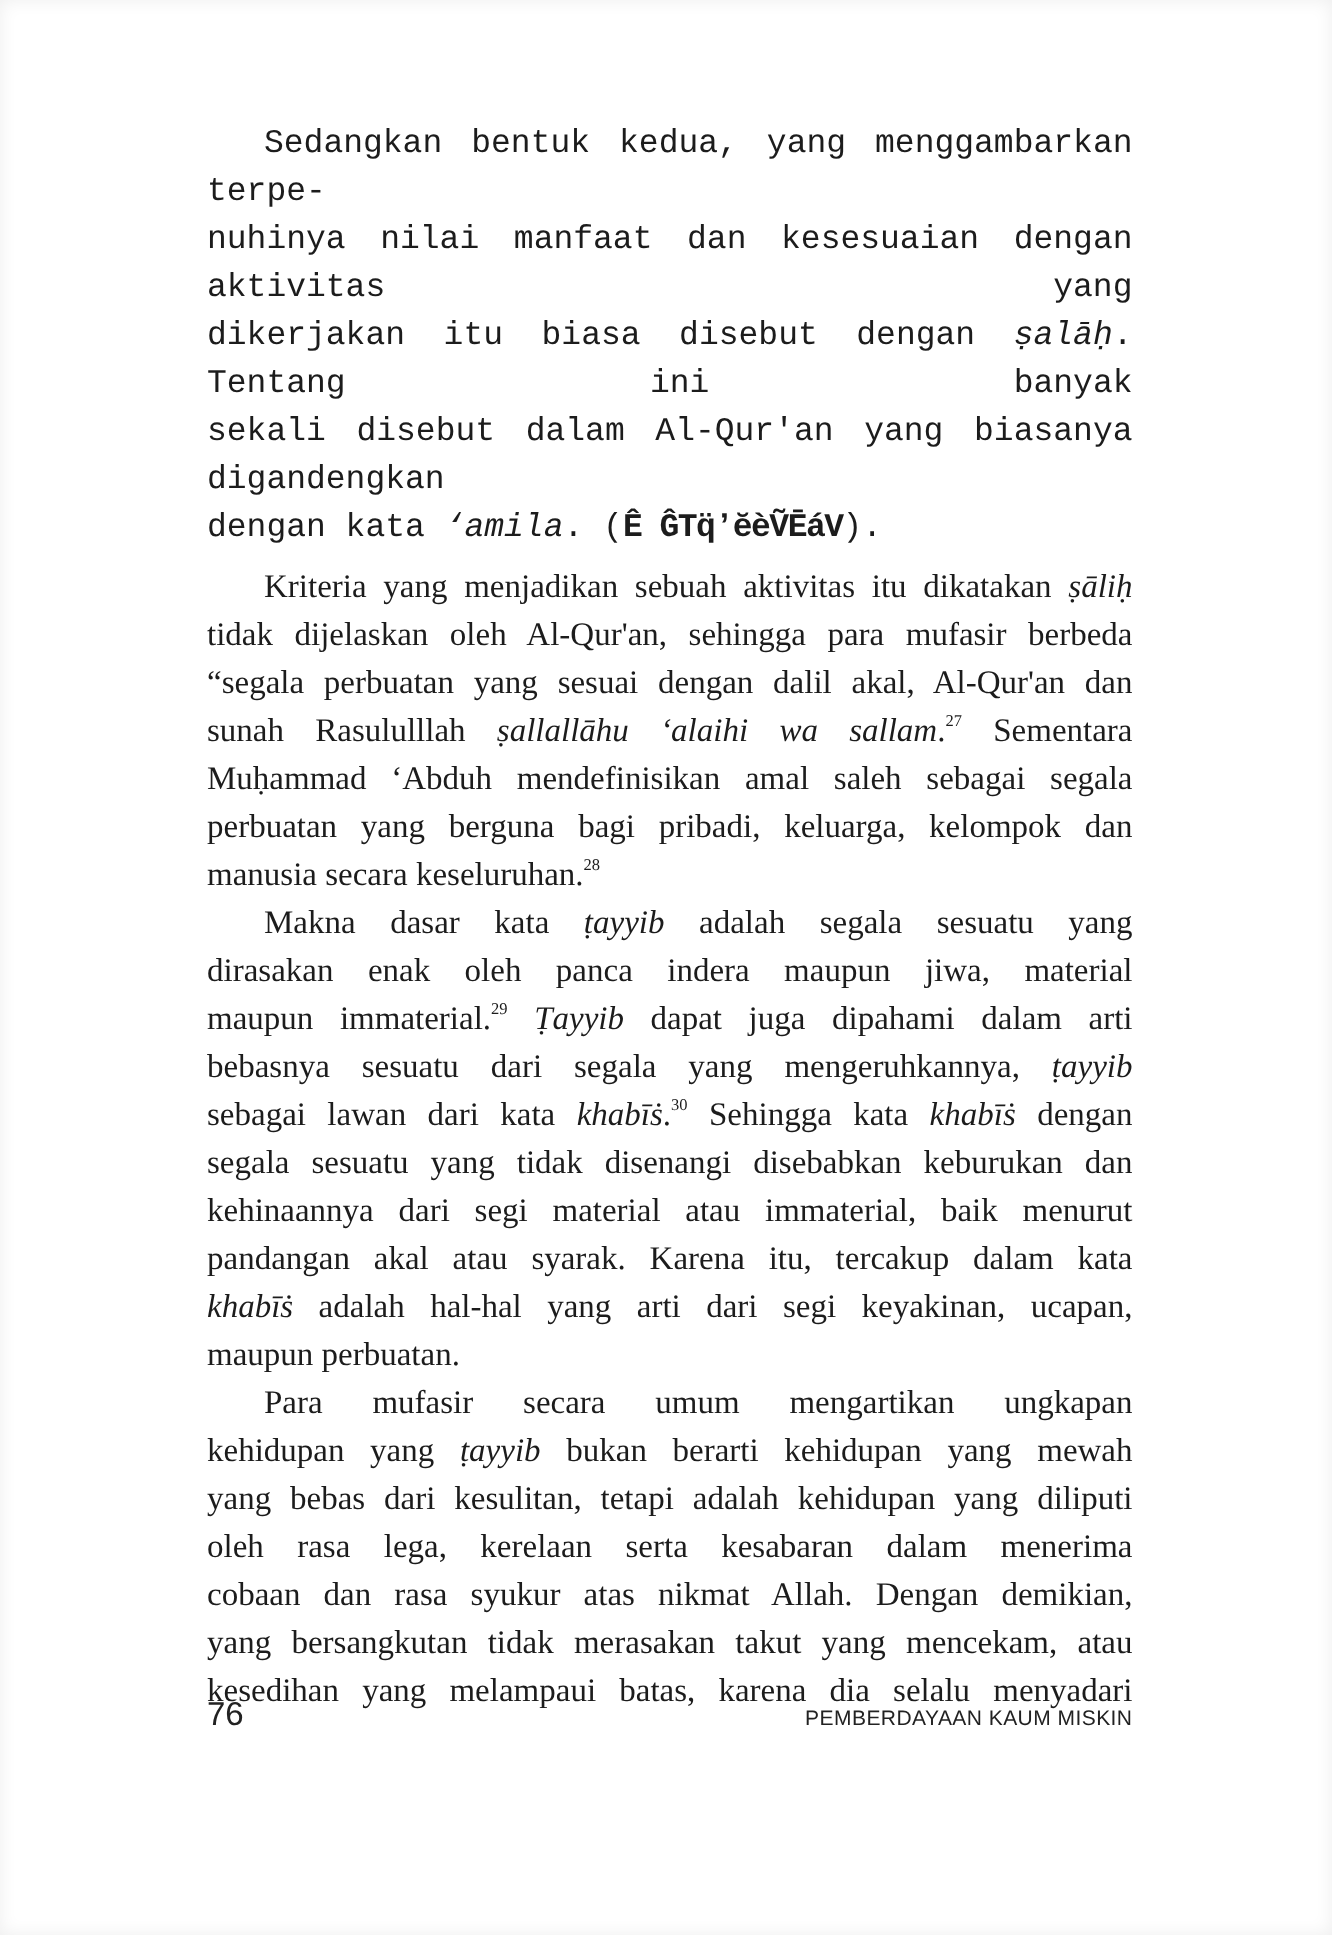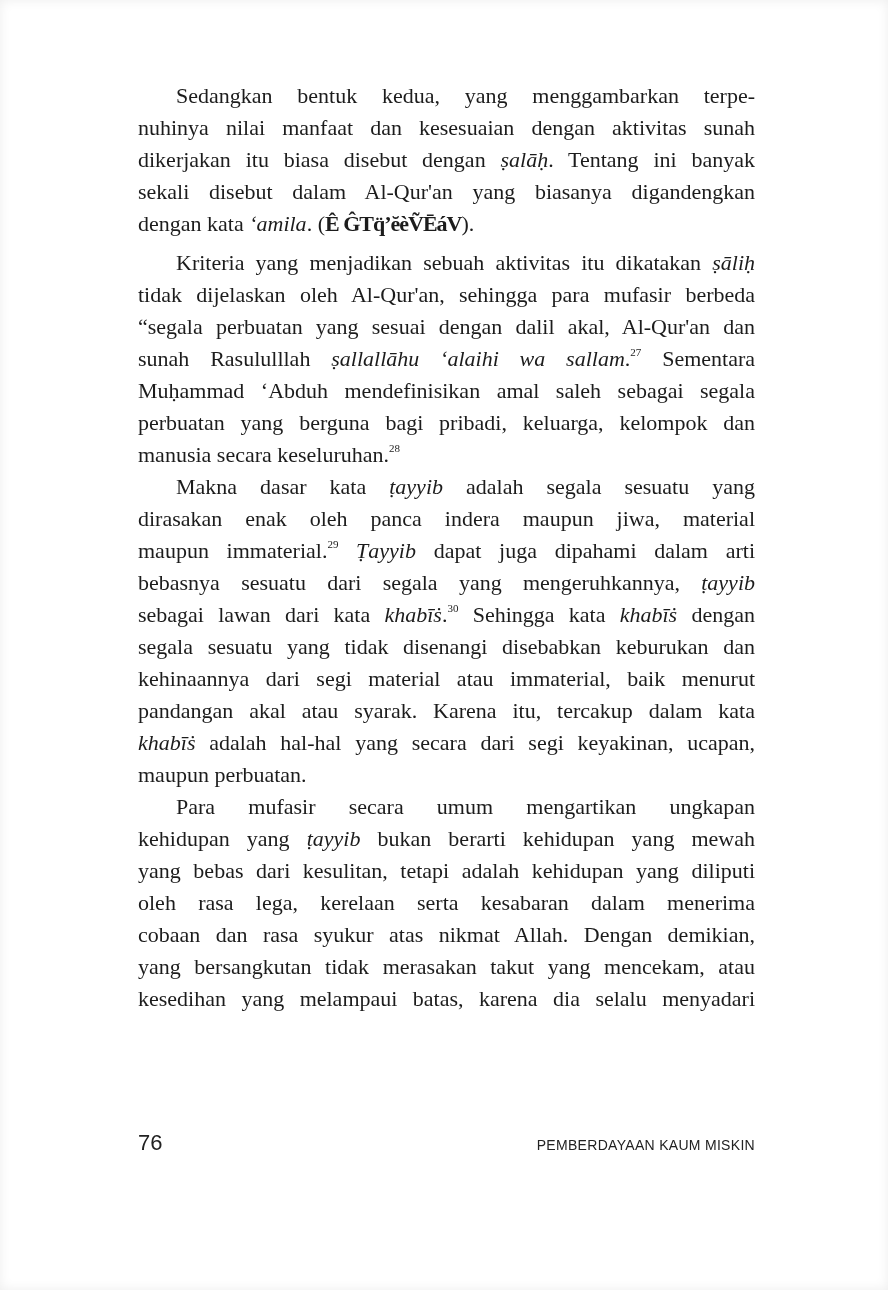--- a/index.html
+++ b/index.html
@@ -23,21 +23,21 @@
   }
   .text-block {
     position: absolute;
     left: 138px;
     top: 80px;
     width: 617px;
     font-size: 22px;
     line-height: 32px;
   }
   .para { margin: 0; }
-  .para.gap-after { margin-bottom: 7px; }
+  .para.gap-after { margin-bottom: 7px; font-family: Liberation Mono, monospace; }
   .line {
     text-align: justify;
     text-align-last: justify;
     white-space: normal;
   }
   .line.last {
     text-align: left;
     text-align-last: left;
   }
   .line.indent { text-indent: 38px; }
@@ -78,21 +78,21 @@
   }
 </style>
 </head>
 <body>
 
 <div class="page">
 
   <main class="text-block" id="bodyBlock">
       <div class="para gap-after">
         <div class="line indent"><span class="run-n">Sedangkan bentuk kedua, yang menggambarkan terpe-</span></div>
-        <div class="line"><span class="run-n">nuhinya nilai manfaat dan kesesuaian dengan aktivitas sunah</span></div>
+        <div class="line"><span class="run-n">nuhinya nilai manfaat dan kesesuaian dengan aktivitas yang</span></div>
         <div class="line"><span class="run-n">dikerjakan itu biasa disebut dengan </span><span class="run-i">ṣalāḥ</span><span class="run-n">. Tentang ini banyak</span></div>
         <div class="line"><span class="run-n">sekali disebut dalam Al-Qur'an yang biasanya digandengkan</span></div>
         <div class="line last"><span class="run-n">dengan kata </span><span class="run-i">‘amila</span><span class="run-n">. (</span><span class="run-b">Ê ĜTq̈ʼĕèṼĒáV</span><span class="run-n">).</span></div>
       </div>
       <div class="para">
         <div class="line indent"><span class="run-n">Kriteria yang menjadikan sebuah aktivitas itu dikatakan </span><span class="run-i">ṣāliḥ</span></div>
         <div class="line"><span class="run-n">tidak dijelaskan oleh Al-Qur'an, sehingga para mufasir berbeda</span></div>
         <div class="line"><span class="run-n">“segala perbuatan yang sesuai dengan dalil akal, Al-Qur'an dan</span></div>
         <div class="line"><span class="run-n">sunah Rasululllah </span><span class="run-i">ṣallallāhu ‘alaihi wa sallam</span><span class="run-n">.</span><sup class="fnref">27</sup><span class="run-n"> Sementara</span></div>
         <div class="line"><span class="run-n">Muḥammad ‘Abduh mendefinisikan amal saleh sebagai segala</span></div>
@@ -101,21 +101,21 @@
       </div>
       <div class="para">
         <div class="line indent"><span class="run-n">Makna dasar kata </span><span class="run-i">ṭayyib</span><span class="run-n"> adalah segala sesuatu yang</span></div>
         <div class="line"><span class="run-n">dirasakan enak oleh panca indera maupun jiwa, material</span></div>
         <div class="line"><span class="run-n">maupun immaterial.</span><sup class="fnref">29</sup><span class="run-n"> </span><span class="run-i">Ṭayyib</span><span class="run-n"> dapat juga dipahami dalam arti</span></div>
         <div class="line"><span class="run-n">bebasnya sesuatu dari segala yang mengeruhkannya, </span><span class="run-i">ṭayyib</span></div>
         <div class="line"><span class="run-n">sebagai lawan dari kata </span><span class="run-i">khabīṡ</span><span class="run-n">.</span><sup class="fnref">30</sup><span class="run-n"> Sehingga kata </span><span class="run-i">khabīṡ</span><span class="run-n"> dengan</span></div>
         <div class="line"><span class="run-n">segala sesuatu yang tidak disenangi disebabkan keburukan dan</span></div>
         <div class="line"><span class="run-n">kehinaannya dari segi material atau immaterial, baik menurut</span></div>
         <div class="line"><span class="run-n">pandangan akal atau syarak. Karena itu, tercakup dalam kata</span></div>
-        <div class="line"><span class="run-i">khabīṡ</span><span class="run-n"> adalah hal-hal yang secara dari segi keyakinan, ucapan,</span></div>
+        <div class="line"><span class="run-i">khabīṡ</span><span class="run-n"> adalah hal-hal yang arti dari segi keyakinan, ucapan,</span></div>
         <div class="line last"><span class="run-n">maupun perbuatan.</span></div>
       </div>
       <div class="para">
         <div class="line indent"><span class="run-n">Para mufasir secara umum mengartikan ungkapan</span></div>
         <div class="line"><span class="run-n">kehidupan yang </span><span class="run-i">ṭayyib</span><span class="run-n"> bukan berarti kehidupan yang mewah</span></div>
         <div class="line"><span class="run-n">yang bebas dari kesulitan, tetapi adalah kehidupan yang diliputi</span></div>
         <div class="line"><span class="run-n">oleh rasa lega, kerelaan serta kesabaran dalam menerima</span></div>
         <div class="line"><span class="run-n">cobaan dan rasa syukur atas nikmat Allah. Dengan demikian,</span></div>
         <div class="line"><span class="run-n">yang bersangkutan tidak merasakan takut yang mencekam, atau</span></div>
         <div class="line"><span class="run-n">kesedihan yang melampaui batas, karena dia selalu menyadari</span></div>

